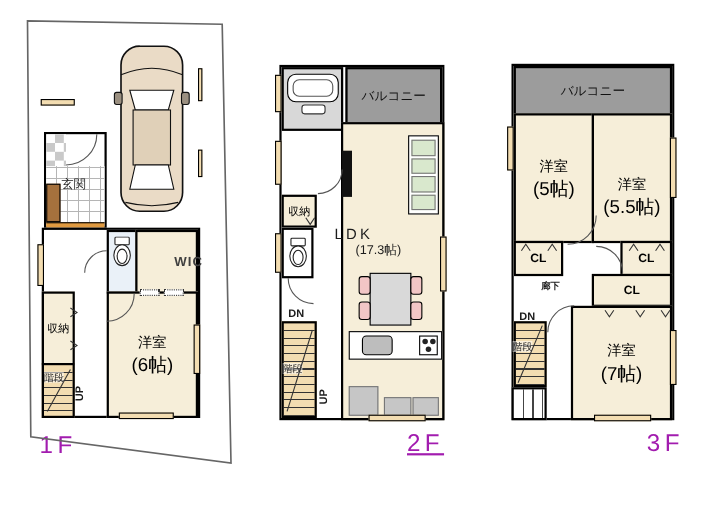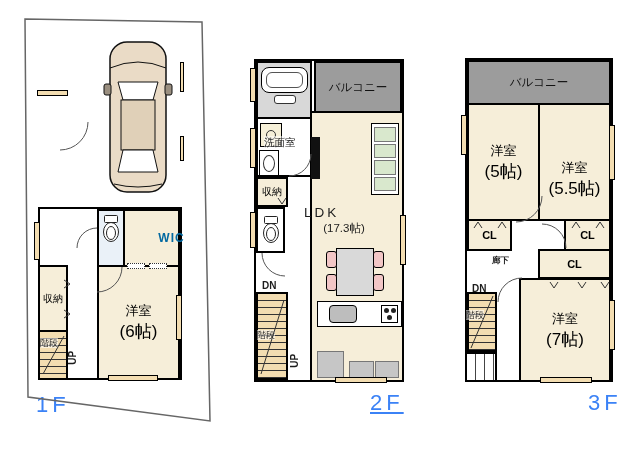--- a/index.html
+++ b/index.html
@@ -2,39 +2,46 @@
 <html style="--room-floor: #f6eed9; --balcony: #9c9c9c; --stairs-floor: #f3ddb1; --window-beige: #f3ddb1; --tile-checker: #c9c9c9; --wood-cabinet: #a5713d; --entry-step: #e09a40; --chair-pink: #f2c6c6; --cabinet-green: #d9e8cd; --furniture-gray: #c6c6c6; --bath-floor: #d8d8d8; --toilet-floor: #eaf1f8; --wall: #000000;"><head>
 <meta charset="utf-8">
 <style>
   html,body{margin:0;padding:0;background:#fff;}
   .stage{position:relative;width:637px;height:468px;background:#ffffff;overflow:hidden;
          font-family:"Liberation Sans","DejaVu Sans",sans-serif;}
   .stage *{box-sizing:border-box;}
   .rm{position:absolute;border:2px solid var(--wall,#000);background:var(--room-floor,#f6eed9);
       display:flex;align-items:center;justify-content:center;flex-direction:column;}
   .lbl{position:absolute;color:#1c1c1c;white-space:nowrap;line-height:1.15;}
-  .cl{color:#0369a1;margin-left:40px;}
+  .cl{color:#404040;margin-left:40px;}
   .vlbl{transform:rotate(-90deg);transform-origin:center;}
   .win{position:absolute;background:var(--window-beige,#f3ddb1);border:1px solid #000;}
-  .flabel{position:absolute;font-size:22px;letter-spacing:4px;color:#3b82f6;}
+  .flabel{position:absolute;font-size:22px;letter-spacing:4px;color:#a21caf;}
   .treads-v{background-color:var(--stairs-floor,#f3ddb1);
     background-image:repeating-linear-gradient(180deg,transparent 0 6px,#333 6px 7px);}
   .tilegrid{background-image:
     repeating-linear-gradient(0deg,transparent 0 9px,#b5b5b5 9px 10px),
     repeating-linear-gradient(90deg,transparent 0 9px,#b5b5b5 9px 10px);}
   .checker{background:repeating-conic-gradient(var(--tile-checker,#c9c9c9) 0% 25%,#fff 0% 50%) 0 0/16px 16px;}
   .roomname{font-size:13px;} .roomsize{font-size:17px;}
   svg.overlay{position:absolute;left:0;top:0;pointer-events:none;}
   .stovedot{display:inline-block;width:5px;height:5px;border-radius:50%;background:#222;position:absolute;}
 </style>
 </head>
 <body>
 
 <div class="stage">
 
+  <div style="position:absolute;left:40px;top:120px;width:57px;height:88px;border:2px solid #000;background:#fff;">
+    <div class="checker" style="position:absolute;left:0;top:0;width:18px;height:31px;"></div>
+    <div class="tilegrid" style="position:absolute;left:0;top:29px;width:53px;height:51px;background-color:#fff;"></div>
+    <div style="position:absolute;left:0;top:45px;width:13px;height:35px;background:var(--wood-cabinet);border:1px solid #000;"></div>
+    <div style="position:absolute;left:0;top:80px;width:53px;height:5px;background:var(--entry-step);border-top:1px solid #000;"></div>
+    <div class="lbl" style="left:14px;top:40px;font-size:11px;">玄関</div>
+  </div>
 
   <div style="position:absolute;left:38px;top:207px;width:144px;height:173px;border:2px solid #000;background:#fff;"></div>
 
   <div class="rm" style="left:97px;top:209px;width:28px;height:58px;background:var(--toilet-floor);">
     <svg width="18" height="28" viewBox="0 0 18 28" style="margin-top:-18px">
       <rect x="2.5" y="0.5" width="13" height="7" rx="1" fill="#fff" stroke="#222"></rect>
       <ellipse cx="9" cy="17" rx="7.5" ry="9.5" fill="#fff" stroke="#222"></ellipse>
       <ellipse cx="9" cy="18" rx="4.5" ry="6.5" fill="none" stroke="#222"></ellipse>
     </svg>
   </div>
@@ -74,29 +81,20 @@
     <div style="position:absolute;left:3px;top:4px;width:47px;height:26px;background:#fff;border:1.5px solid #000;border-radius:8px;">
       <div style="position:absolute;left:4px;top:4px;right:4px;bottom:4px;border:1px solid #555;border-radius:6px;"></div>
     </div>
     <div style="position:absolute;left:16px;top:32px;width:22px;height:9px;background:#fff;border:1px solid #333;border-radius:3px;"></div>
   </div>
 
   <div class="rm" style="left:314px;top:61px;width:88px;height:52px;background:var(--balcony);">
     <span style="font-size:11.5px;color:#111;">バルコニー</span>
   </div>
 
-  <div class="rm" style="left:256px;top:117px;width:56px;height:60px;background:#fff;">
-    <div style="position:absolute;left:2px;top:4px;width:22px;height:24px;background:#f6f0d8;border:1px solid #000;display:flex;align-items:center;justify-content:center;">
-      <div style="width:10px;height:10px;border:1px solid #333;border-radius:50%;"></div>
-    </div>
-    <div style="position:absolute;left:1px;top:31px;width:20px;height:26px;background:#fff;border:1px solid #000;">
-      <div style="position:absolute;left:3px;top:4px;width:12px;height:17px;border:1px solid #333;border-radius:50%;"></div>
-    </div>
-    <div class="lbl" style="left:6px;top:17px;font-size:10.5px;background:rgba(255,255,255,.5);">洗面室</div>
-  </div>
 
   <div class="rm" style="left:256px;top:177px;width:32px;height:30px;">
     <span style="font-size:10px;">収納</span>
   </div>
 
   <div class="rm" style="left:256px;top:207px;width:29px;height:46px;background:#fff;">
     <svg width="18" height="28" viewBox="0 0 18 28">
       <rect x="2.5" y="0.5" width="13" height="7" rx="1" fill="#fff" stroke="#222"></rect>
       <ellipse cx="9" cy="17" rx="7.5" ry="9.5" fill="#fff" stroke="#222"></ellipse>
       <ellipse cx="9" cy="18" rx="4.5" ry="6.5" fill="none" stroke="#222"></ellipse>

